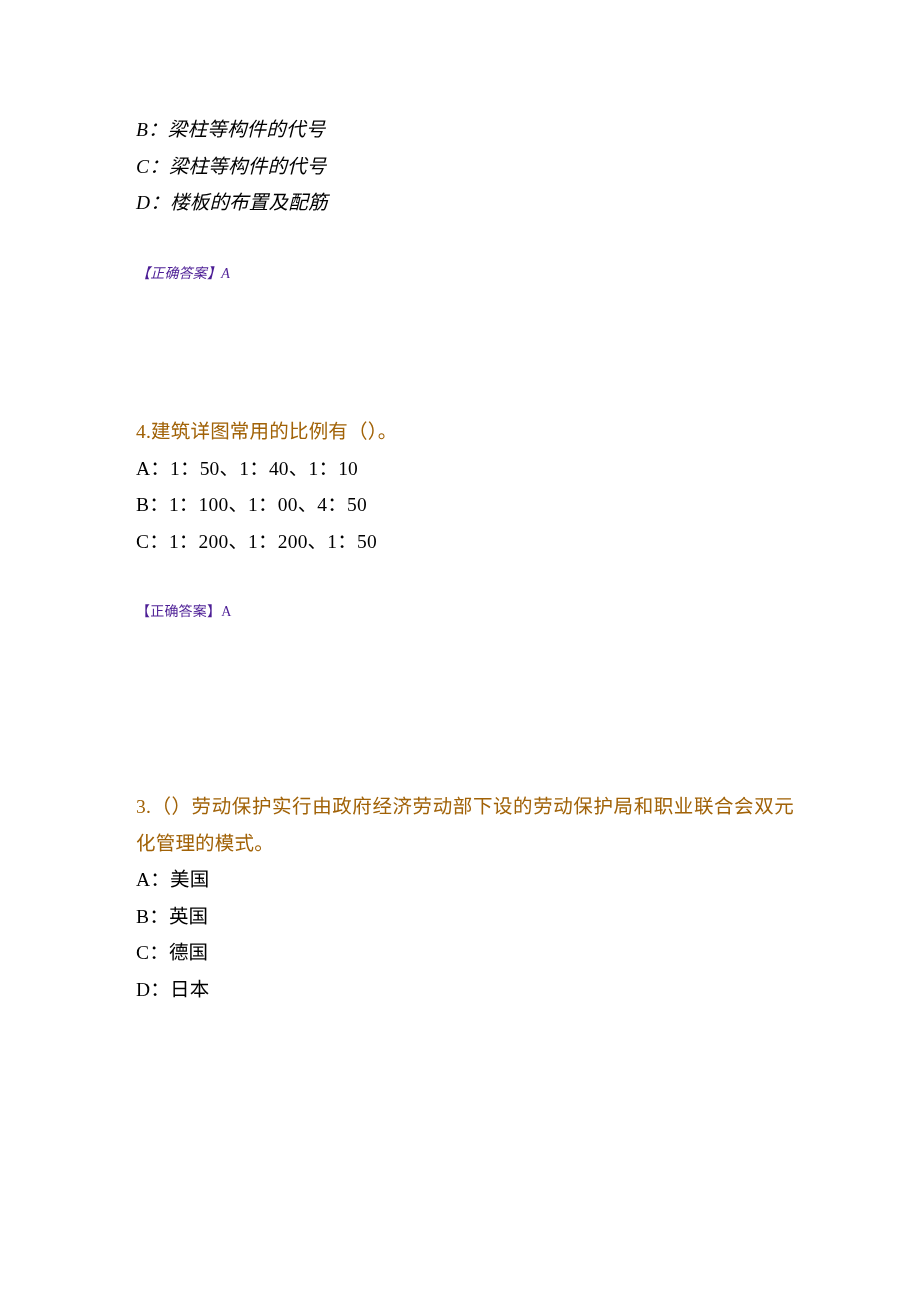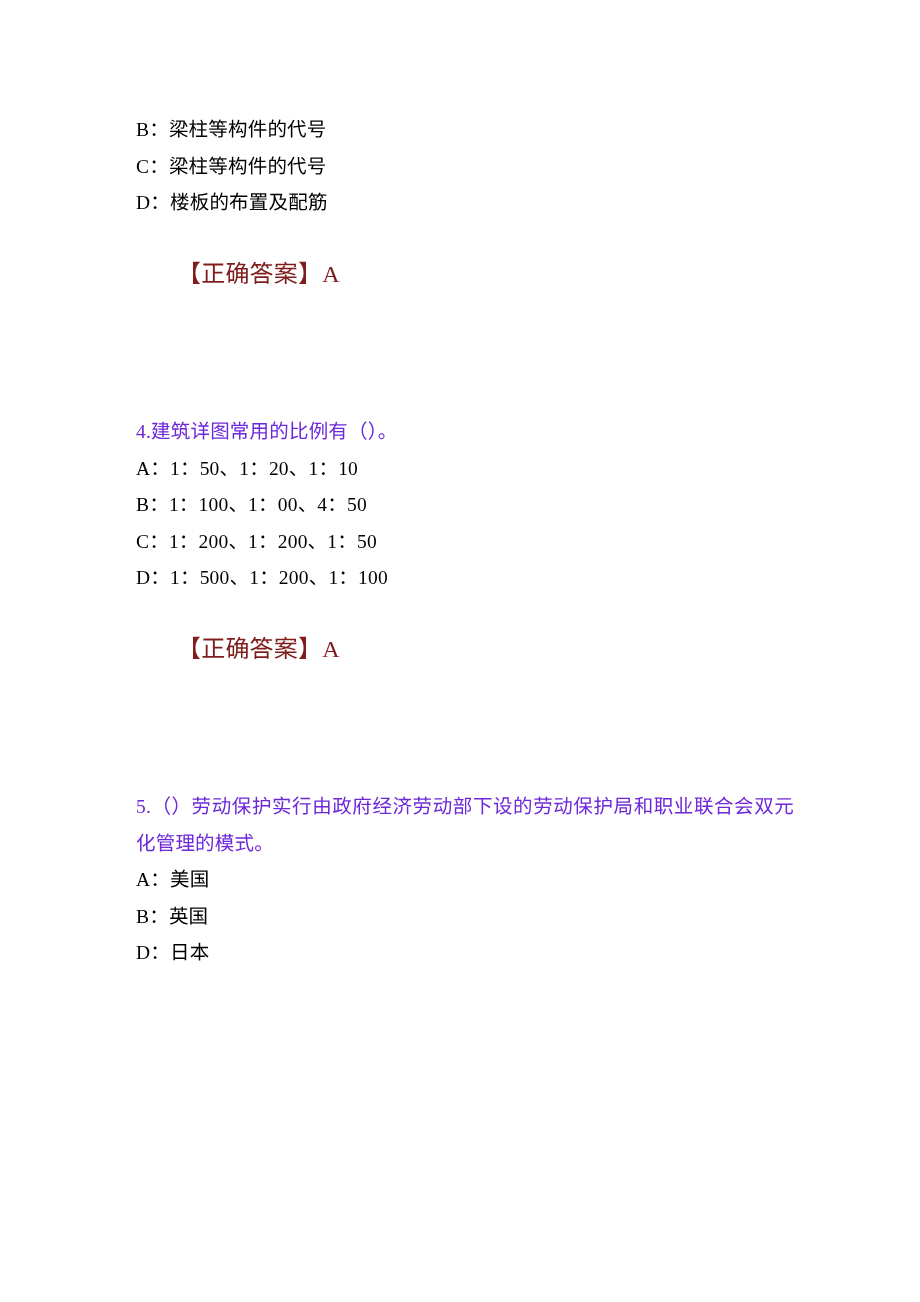--- a/index.html
+++ b/index.html
@@ -27,46 +27,46 @@
     box-sizing: border-box;
     padding: 0 126px 0 136px;
   }
 
   .q-stem {
     font-size: 19.5px;
     line-height: 36.5px;
     letter-spacing: 0.2px;
     text-align: justify;
     text-justify: inter-ideograph;
-    color: #6d28d9;
+    color: #a16207;
   }
 
   .option {
     font-size: 19.5px;
     line-height: 36.5px;
     letter-spacing: 0.2px;
     color: #000000;
     white-space: pre;
   }
 
   .answer {
-    font-size: 24px;
+    font-size: 14px;
     line-height: 36.5px;
     letter-spacing: 0.2px;
-    color: #7f1d1d;
+    color: #4c1d95;
     white-space: pre;
-    margin-left: 41px;
   }
 
   
   .block-top-partial {
     position: absolute;
     left: 136px;
     top: 112px;
     width: 660px;
+    font-style: italic;
   }
   .answer-gap { height: 34px; }
 
   .block-q4 {
     position: absolute;
     left: 136px;
     top: 414px;
     width: 660px;
   }
 
@@ -90,32 +90,32 @@
       <div class="option">C：梁柱等构件的代号</div>
       <div class="option">D：楼板的布置及配筋</div>
     </div>
     <div class="answer-gap"></div>
     <div class="answer"><span>【正确答案】</span><span>A</span></div>
   </div>
 
   <div class="block-q4">
     <div class="q-stem">4.建筑详图常用的比例有（）。</div>
     <div class="opts">
-      <div class="option">A：1：50、1：20、1：10</div>
+      <div class="option">A：1：50、1：40、1：10</div>
       <div class="option">B：1：100、1：00、4：50</div>
       <div class="option">C：1：200、1：200、1：50</div>
-      <div class="option">D：1：500、1：200、1：100</div>
     </div>
     <div class="answer-gap"></div>
     <div class="answer"><span>【正确答案】</span><span>A</span></div>
   </div>
 
   <div class="block-q5">
-    <div class="q-stem">5.（）劳动保护实行由政府经济劳动部下设的劳动保护局和职业联合会双元化管理的模式。</div>
+    <div class="q-stem">3.（）劳动保护实行由政府经济劳动部下设的劳动保护局和职业联合会双元化管理的模式。</div>
     <div class="opts">
       <div class="option">A：美国</div>
       <div class="option">B：英国</div>
+      <div class="option">C：德国</div>
       <div class="option">D：日本</div>
     </div>
     <div class="answer-gap"></div>
   </div>
 
 </div>
 
 </body></html>

